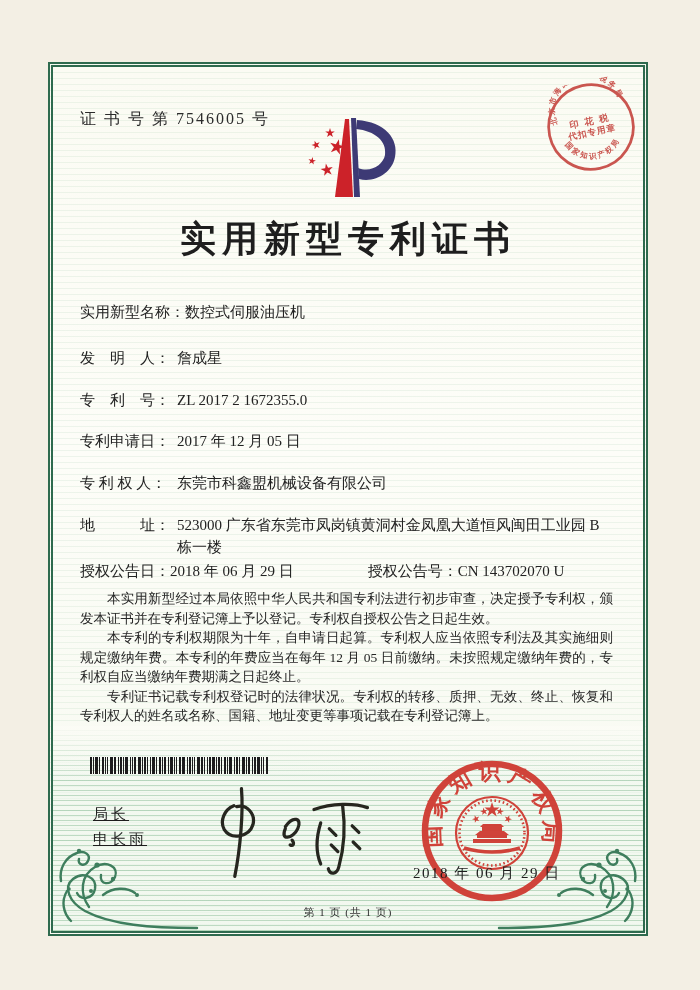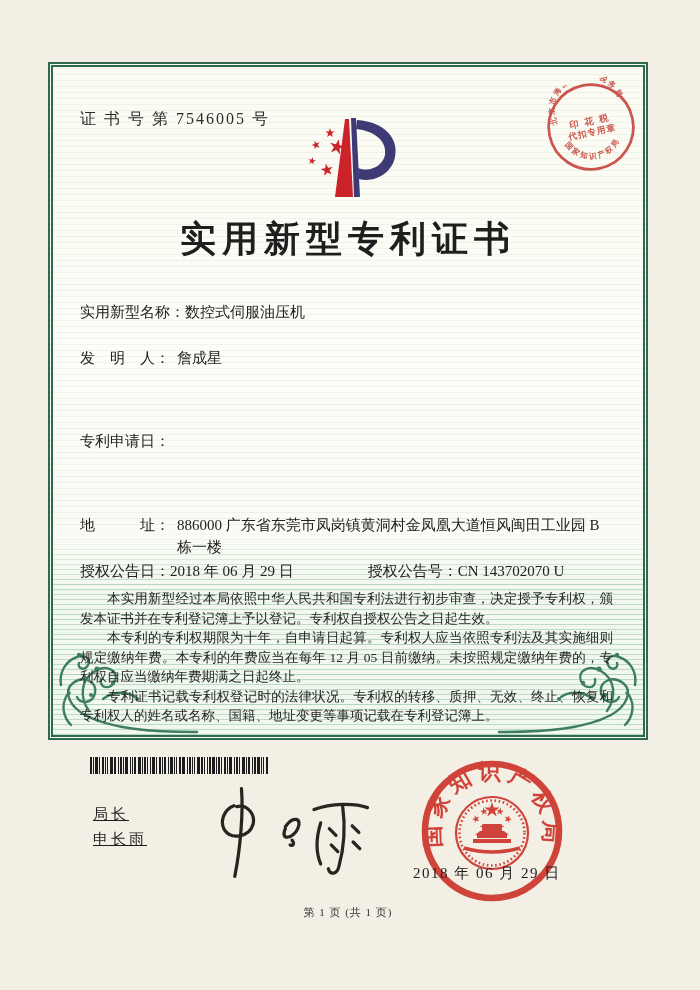--- a/index.html
+++ b/index.html
@@ -3,21 +3,21 @@
 <meta charset="utf-8">
 <style>
   html,body{margin:0;padding:0;}
   body{
     width:700px;height:990px;position:relative;overflow:hidden;
     background:#f3efe4;
     font-family:"Liberation Serif","DejaVu Serif",serif;
     color:#222;
   }
   .cert{
-    position:absolute;left:48px;top:62px;width:600px;height:678px;
+    position:absolute;left:48px;top:62px;width:600px;height:874px;
     border:5px double #2e6a4e;
     box-sizing:border-box;
     background:
       repeating-linear-gradient(0deg, rgba(130,185,145,.13) 0 1px, rgba(255,255,255,0) 1px 6px),
       linear-gradient(180deg,#fbfbf3 0%,#fdfdf8 45%,#f6f9f0 100%);
   }
   .bottom-pattern{
     position:absolute;left:0;right:0;bottom:0;height:205px;
     background:
       linear-gradient(180deg, rgba(252,252,246,.95) 0px, rgba(252,252,246,0) 55px),
@@ -107,26 +107,35 @@
   <div class="title">实用新型专利证书</div>
 
   <div class="row" style="top:234px">
     <span class="lbl">实用新型名称：</span>
     <span class="val">数控式伺服油压机</span>
   </div>
   <div class="row" style="top:280px">
     <span class="lbl">发　明　人：</span>
     <span class="val">詹成星</span>
   </div>
+  <div class="row" style="top:322px">
+    <span class="lbl">专　利　号：</span>
+    <span class="val">ZL 2017 2 1672355.0</span>
+  </div>
   <div class="row" style="top:363px">
     <span class="lbl">专利申请日：</span>
+    <span class="val">2017 年 12 月 05 日</span>
+  </div>
+  <div class="row" style="top:405px">
+    <span class="lbl">专 利 权 人：</span>
+    <span class="val">东莞市科鑫盟机械设备有限公司</span>
   </div>
   <div class="row" style="top:447px">
     <span class="lbl">地　　　址：</span>
-    <span class="val val-addr">886000 广东省东莞市凤岗镇黄洞村金凤凰大道恒风闽田工业园 B 栋一楼</span>
+    <span class="val val-addr">523000 广东省东莞市凤岗镇黄洞村金凤凰大道恒风闽田工业园 B 栋一楼</span>
   </div>
   <div class="row" style="top:493px">
     <span class="grant-pair">
       <span>授权公告日：</span>
       <span>2018 年 06 月 29 日</span>
     </span>
     <span class="grant-pair" style="margin-left:74px">
       <span>授权公告号：</span>
       <span>CN 143702070 U</span>
     </span>

